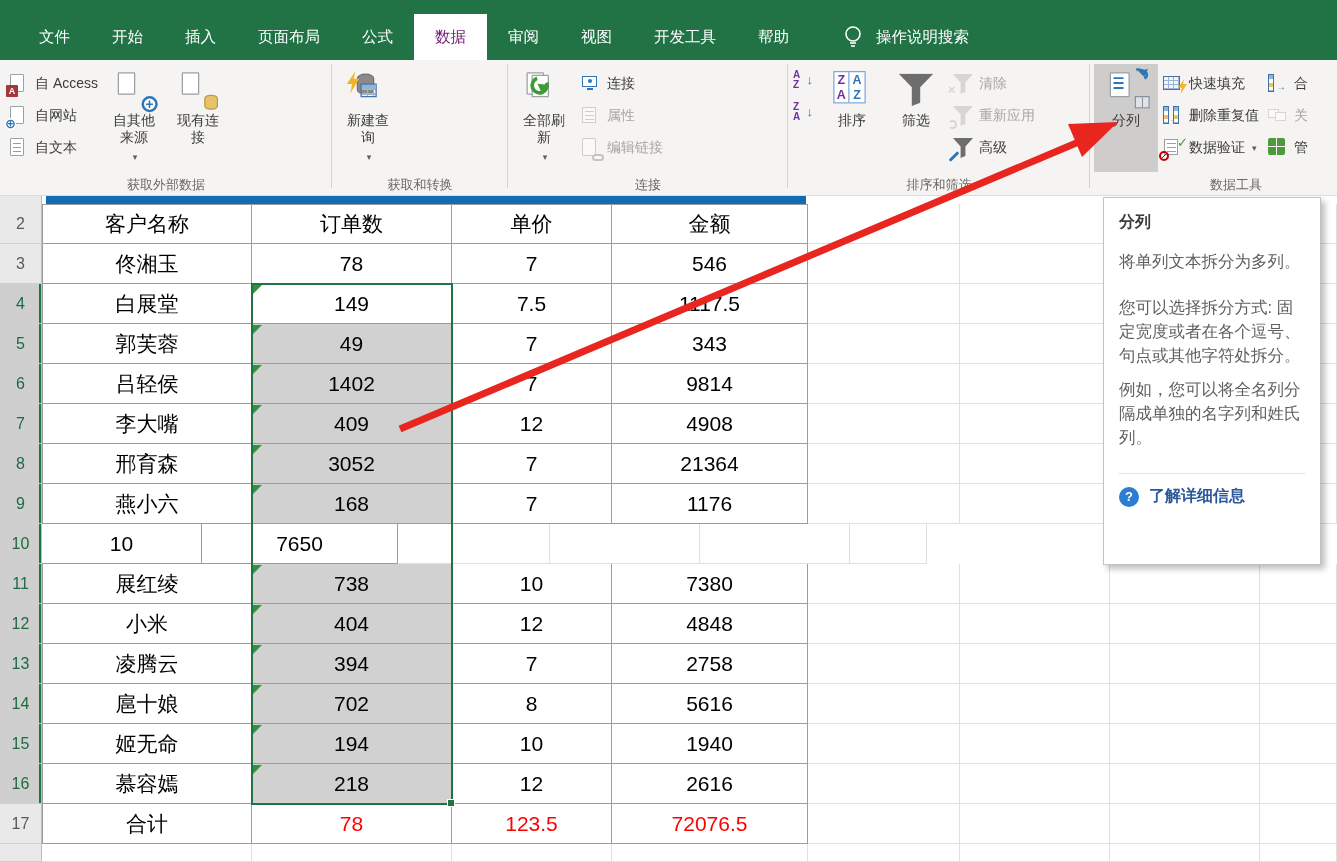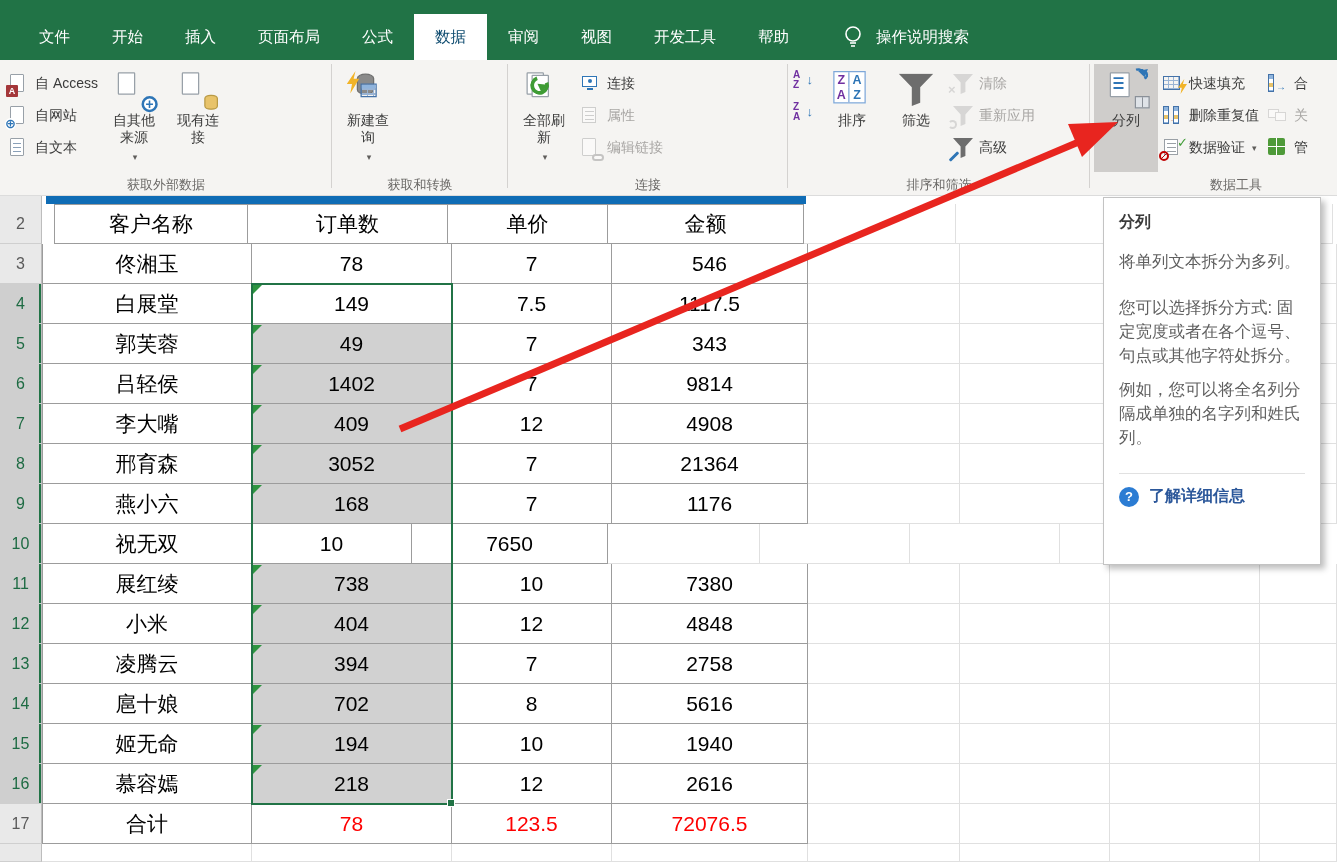--- a/index.html
+++ b/index.html
@@ -5,21 +5,21 @@
   html,body{margin:0;padding:0;background:#fff;}
   *{box-sizing:border-box;}
   .screen{position:relative;width:1337px;height:862px;overflow:hidden;
           font-family:"Liberation Sans","DejaVu Sans",sans-serif;background:#fff;}
 
   
   .tabbar{position:absolute;left:0;top:0;width:1337px;height:60px;background:#217346;
           display:flex;align-items:flex-end;padding-left:18px;}
   .tab{height:46px;display:flex;align-items:center;padding:0 21px;color:#fff;
        font-size:15.5px;cursor:default;}
-  .tab.active{background:#fff;color:#0c4a6e;}
+  .tab.active{background:#fff;color:#701a75;}
   .assist{display:flex;align-items:center;margin-left:32px;height:46px;color:#fff;font-size:15.5px;gap:12px;}
 
   
   .ribbon{position:absolute;left:0;top:60px;width:1337px;height:136px;background:#f5f4f2;
           border-bottom:1px solid #dcdcdc;}
   .rgroup{position:absolute;top:0;height:136px;}
   .rgroup .gsep{position:absolute;right:0;top:4px;bottom:8px;width:1px;background:#d4d2d0;}
   .glabel{position:absolute;bottom:2px;left:0;right:0;text-align:center;font-size:13px;color:#6a6866;white-space:nowrap;}
   .gbody{position:absolute;left:4px;top:4px;right:4px;height:110px;display:flex;align-items:flex-start;}
   .stackcol{display:flex;flex-direction:column;justify-content:flex-start;padding-top:4px;}
@@ -381,21 +381,21 @@
     </div>
 
   <div class="bluebar"></div>
 
   <div class="grid" id="grid">
       <div class="corner">
         <div class="rh"></div>
       </div>
       <div class="grow">
         <div class="rh">2</div>
-        <div class="cell dc t l" style="width: 194px; margin-left: 12px;">客户名称</div>
+        <div class="cell dc t l" style="width: 210px;">客户名称</div>
         <div class="cell dc t" style="width: 200px;">订单数</div>
         <div class="cell dc t" style="width: 160px;">单价</div>
         <div class="cell dc t" style="width: 196px;">金额</div>
         <div class="cell ec" style="width: 152px;"></div>
         <div class="cell ec" style="width: 150px;"></div>
         <div class="cell ec" style="width: 150px;"></div>
         <div class="cell ec" style="width: 77px;"></div>
       </div>
       <div class="grow">
         <div class="rh">3</div>
@@ -469,21 +469,20 @@
         <div class="cell dc bsel" style="width: 200px;">168<i class="tri"></i></div>
         <div class="cell dc" style="width: 160px;">7</div>
         <div class="cell dc" style="width: 196px;">1176</div>
         <div class="cell ec" style="width: 152px;"></div>
         <div class="cell ec" style="width: 150px;"></div>
         <div class="cell ec" style="width: 150px;"></div>
         <div class="cell ec" style="width: 77px;"></div>
       </div>
       <div class="grow">
         <div class="rh selh">10</div>
-        <div class="cell dc l" style="width: 210px;">祝无双</div>
         <div class="cell dc" style="width: 160px;">10</div>
         <div class="cell dc" style="width: 196px;">7650</div>
         <div class="cell ec" style="width: 152px;"></div>
         <div class="cell ec" style="width: 150px;"></div>
         <div class="cell ec" style="width: 150px;"></div>
         <div class="cell ec" style="width: 77px;"></div>
       </div>
       <div class="grow">
         <div class="rh selh">11</div>
         <div class="cell dc l" style="width: 210px;">展红绫</div>

